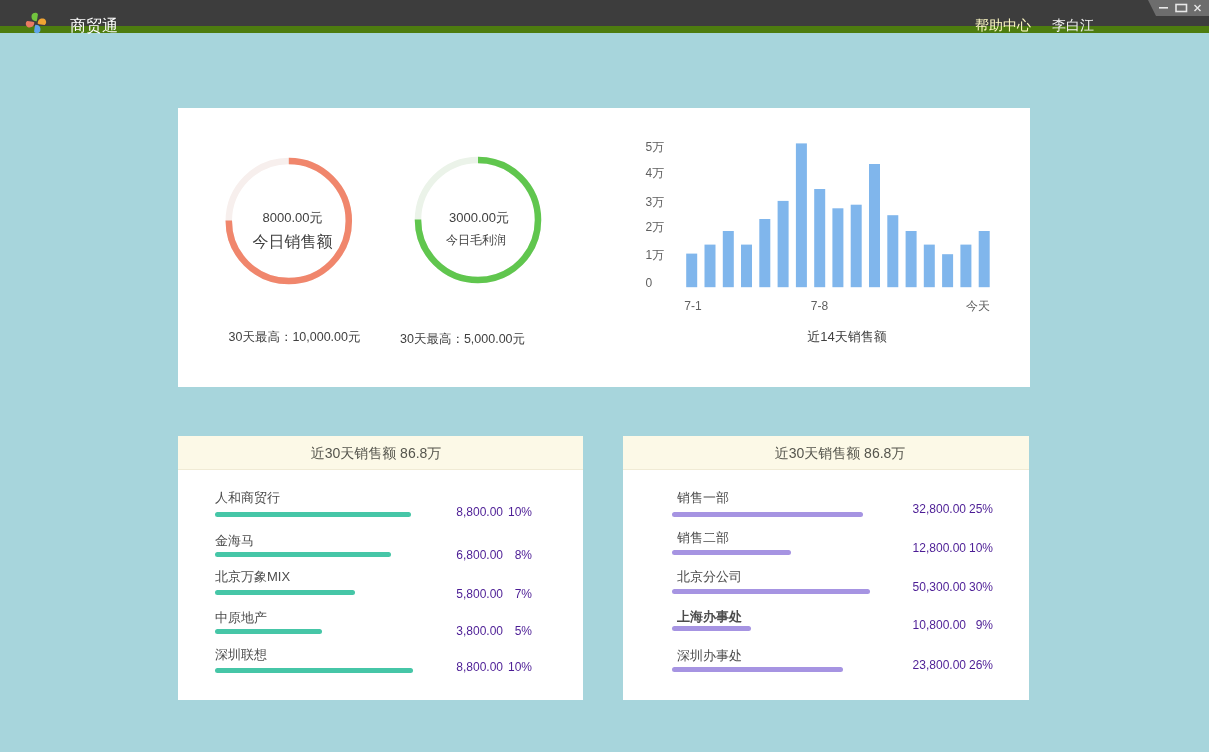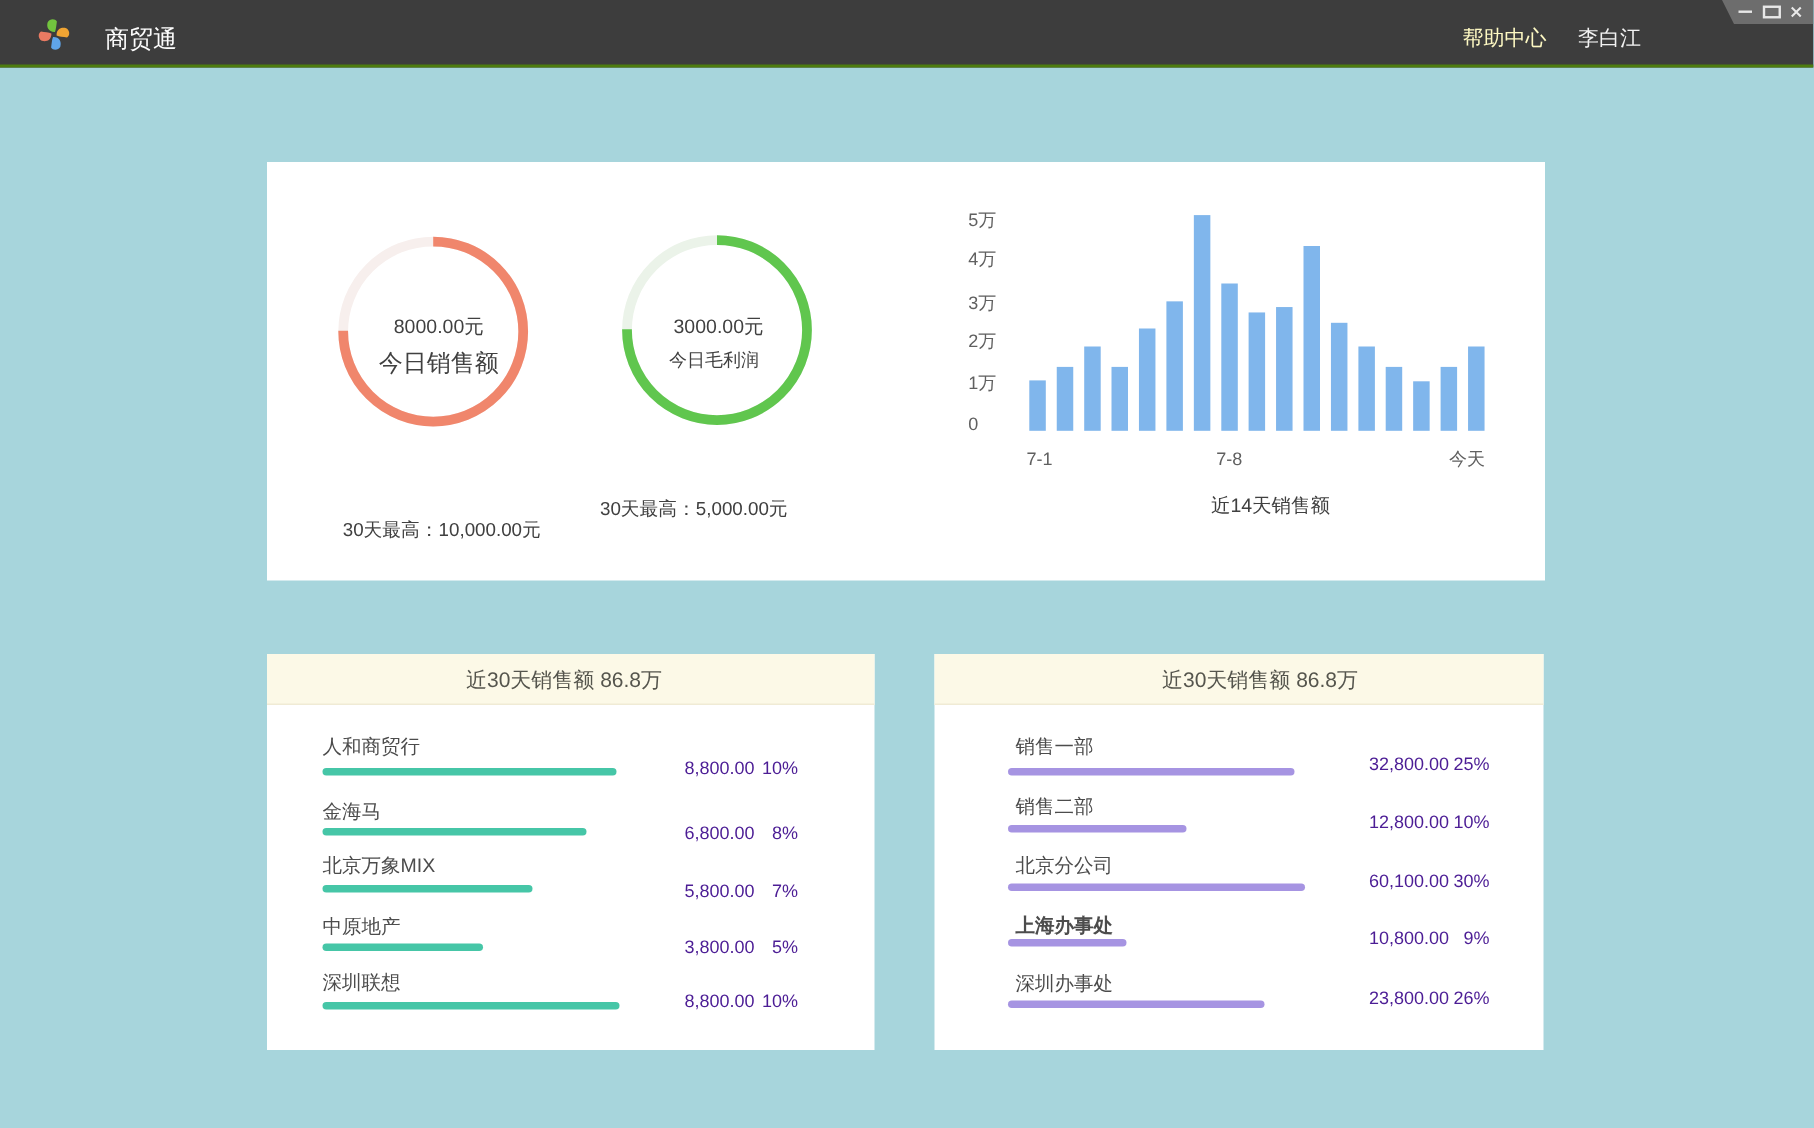--- a/index.html
+++ b/index.html
@@ -1,18 +1,18 @@
 <!DOCTYPE html>
 <html><head>
 <meta charset="utf-8">
 <style>
 * { margin:0; padding:0; box-sizing:border-box; }
 html,body { width:1209px; height:752px; overflow:hidden; }
 body { background:#a7d5dc; font-family:"Liberation Sans", sans-serif; position:relative; }
-.topbar { position:absolute; left:0; top:0; width:1209px; height:45px; background:#3d3d3d; border-bottom:2px solid #4d7c0f; }
+.topbar { position:absolute; left:0; top:0; width:1209px; height:33px; background:#3d3d3d; border-bottom:7px solid #4d7c0f; }
 .logo { position:absolute; left:25px; top:12px; width:22px; height:22px; }
 .brand { position:absolute; left:70px; top:15.5px; color:#fdfdfd; font-size:16px; }
 .nav1 { position:absolute; left:975px; top:17px; color:#fef9c3; font-size:14px; }
 .nav2 { position:absolute; left:1052px; top:17px; color:#f2f2f2; font-size:14px; }
 .card { position:absolute; background:#ffffff; }
 #cardTop { left:178px; top:108px; width:852px; height:279px; }
 #cardBL { left:178px; top:436px; width:405px; height:264px; }
 #cardBR { left:623px; top:436px; width:406px; height:264px; }
 .chead { height:34px; background:#fcf9e7; border-bottom:1px solid #f0ebd5; text-align:center; line-height:34px; font-size:14px; color:#55554d; }
 .ctext { position:absolute; text-align:center; color:#404040; }
@@ -54,21 +54,21 @@
 
     <g transform="translate(300,112)">
       <circle cx="0" cy="0" r="60" fill="none" stroke="#ebf3e9" stroke-width="6.5"></circle>
       <circle cx="0" cy="0" r="60" fill="none" stroke="#60c64e" stroke-width="6.5" stroke-dasharray="282.74 376.99" transform="rotate(-90)"></circle>
     </g>
   </svg>
   <div class="ctext" style="left:54.5px;top:101px;width:120px;font-size:13px;">8000.00元</div>
   <div class="ctext" style="left:54.5px;top:124px;width:120px;font-size:16px;letter-spacing:0px;">今日销售额</div>
   <div class="ctext" style="left:241px;top:101px;width:120px;font-size:13px;">3000.00元</div>
   <div class="ctext" style="left:238px;top:124px;width:120px;font-size:12px;">今日毛利润</div>
-  <div class="ctext" style="left:44px;top:237px;width:145px;font-size:12.5px;white-space:nowrap;">30天最高：10,000.00元</div>
+  <div class="ctext" style="left:44px;top:221px;width:145px;font-size:12.5px;white-space:nowrap;">30天最高：10,000.00元</div>
   <div class="ctext" style="left:222px;top:223px;width:120px;font-size:12.5px;white-space:nowrap;">30天最高：5,000.00元</div>
 
   <svg width="420" height="279" style="position:absolute;left:440px;top:0;">
     <text x="27.5" y="42.7" font-size="12" fill="#606060">5万</text>
     <text x="27.5" y="68.9" font-size="12" fill="#606060">4万</text>
     <text x="27.5" y="97.8" font-size="12" fill="#606060">3万</text>
     <text x="27.5" y="123.1" font-size="12" fill="#606060">2万</text>
     <text x="27.5" y="151.4" font-size="12" fill="#606060">1万</text>
     <text x="27.5" y="178.8" font-size="12" fill="#606060">0</text>
     <rect x="68.2" y="145.6" width="11" height="33.6" fill="#80b6ec"></rect>
@@ -124,21 +124,21 @@
   <div class="rowlabel" style="left:54px;top:55px;">销售一部</div>
   <div class="pbar ppurp" style="left:49px;top:75.5px;width:191px;"></div>
   <div class="pval" style="left:253px;top:65.5px;width:90px;">32,800.00</div>
   <div class="pval" style="left:341px;top:65.5px;width:29px;">25%</div>
   <div class="rowlabel" style="left:54px;top:94.5px;">销售二部</div>
   <div class="pbar ppurp" style="left:49px;top:113.5px;width:119px;"></div>
   <div class="pval" style="left:253px;top:104.5px;width:90px;">12,800.00</div>
   <div class="pval" style="left:341px;top:104.5px;width:29px;">10%</div>
   <div class="rowlabel" style="left:54px;top:134px;">北京分公司</div>
   <div class="pbar ppurp" style="left:49px;top:153px;width:198px;"></div>
-  <div class="pval" style="left:253px;top:144px;width:90px;">60,100.00</div>
+  <div class="pval" style="left:253px;top:144px;width:90px;">50,300.00</div>
   <div class="pval" style="left:341px;top:144px;width:29px;">30%</div>
   <div class="rowlabel" style="left:54px;top:174px;font-weight:bold;">上海办事处</div>
   <div class="pbar ppurp" style="left:49px;top:189.5px;width:79px;"></div>
   <div class="pval" style="left:253px;top:181.5px;width:90px;">10,800.00</div>
   <div class="pval" style="left:341px;top:181.5px;width:29px;">9%</div>
   <div class="rowlabel" style="left:54px;top:212.5px;">深圳办事处</div>
   <div class="pbar ppurp" style="left:49px;top:230.5px;width:171px;"></div>
   <div class="pval" style="left:253px;top:221.5px;width:90px;">23,800.00</div>
   <div class="pval" style="left:341px;top:221.5px;width:29px;">26%</div>
 </div>

